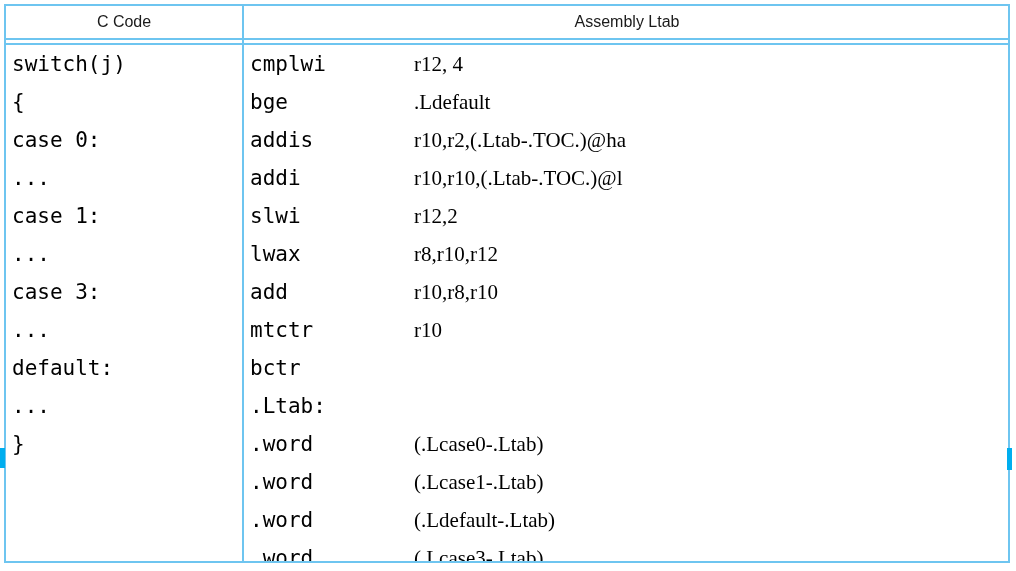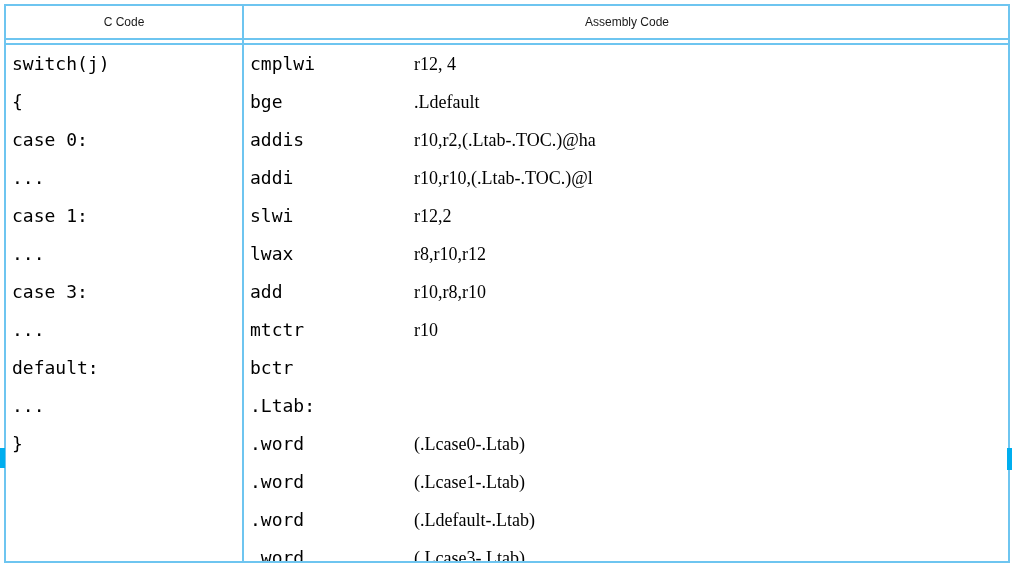--- a/index.html
+++ b/index.html
@@ -41,21 +41,21 @@
     width: 100%;
     height: 32px;
     box-sizing: border-box;
   }
   .th {
     position: absolute;
     top: 0;
     height: 32px;
     line-height: 32px;
     text-align: center;
-    font-size: 12px;
+    font-size: 16px;
     color: #1a1a1a;
     font-family: "Liberation Sans", sans-serif;
     white-space: nowrap;
   }
   .th-c     { left: 0;     width: 236px; }
   .th-asm   { left: 238px; width: 766px; }
 
   
   .rule-a {
     position: absolute;
@@ -87,21 +87,21 @@
     top: 39px;
     width: 100%;
     height: 516px;
     overflow: hidden;
   }
 
   .code-col {
     position: absolute;
     top: 0;
     font-family: "DejaVu Sans Mono", "Liberation Mono", monospace;
-    font-size: 18px;
+    font-size: 21px;
     color: #000000;
     white-space: pre;
   }
   .col-c   { left: 6px;   width: 228px; }
   .col-asm { left: 244px; width: 756px; }
 
   .code-line {
     height: 38px;
     line-height: 38px;
     white-space: pre;
@@ -138,21 +138,21 @@
 </style>
 </head>
 <body>
 
 <div id="page">
 
   <div class="table-frame">
 
     <div class="thead">
       <div class="th th-c">C Code</div>
-      <div class="th th-asm">Assembly Code</div>
+      <div class="th th-asm">Assembly Ltab</div>
     </div>
 
     <div class="rule-a"></div>
     <div class="rule-b"></div>
 
     <div class="col-divider"></div>
 
     <div class="tbody">
       <div class="code-col col-c" id="c-code-column"><span class="code-line">switch(j)</span><span class="code-line">{</span><span class="code-line">case 0:</span><span class="code-line">...</span><span class="code-line">case 1:</span><span class="code-line">...</span><span class="code-line">case 3:</span><span class="code-line">...</span><span class="code-line">default:</span><span class="code-line">...</span><span class="code-line">}</span></div>
       <div class="code-col col-asm" id="asm-code-column"><span class="code-line"><span class="mnemonic">cmplwi</span><span class="operand">r12, 4</span></span><span class="code-line"><span class="mnemonic">bge</span><span class="operand">.Ldefault</span></span><span class="code-line"><span class="mnemonic">addis</span><span class="operand">r10,r2,(.Ltab-.TOC.)@ha</span></span><span class="code-line"><span class="mnemonic">addi</span><span class="operand">r10,r10,(.Ltab-.TOC.)@l</span></span><span class="code-line"><span class="mnemonic">slwi</span><span class="operand">r12,2</span></span><span class="code-line"><span class="mnemonic">lwax</span><span class="operand">r8,r10,r12</span></span><span class="code-line"><span class="mnemonic">add</span><span class="operand">r10,r8,r10</span></span><span class="code-line"><span class="mnemonic">mtctr</span><span class="operand">r10</span></span><span class="code-line"><span class="mnemonic">bctr</span><span class="operand"></span></span><span class="code-line"><span class="mnemonic">.Ltab:</span><span class="operand"></span></span><span class="code-line"><span class="mnemonic">.word</span><span class="operand">(.Lcase0-.Ltab)</span></span><span class="code-line"><span class="mnemonic">.word</span><span class="operand">(.Lcase1-.Ltab)</span></span><span class="code-line"><span class="mnemonic">.word</span><span class="operand">(.Ldefault-.Ltab)</span></span><span class="code-line"><span class="mnemonic">.word</span><span class="operand">(.Lcase3-.Ltab)</span></span></div>

